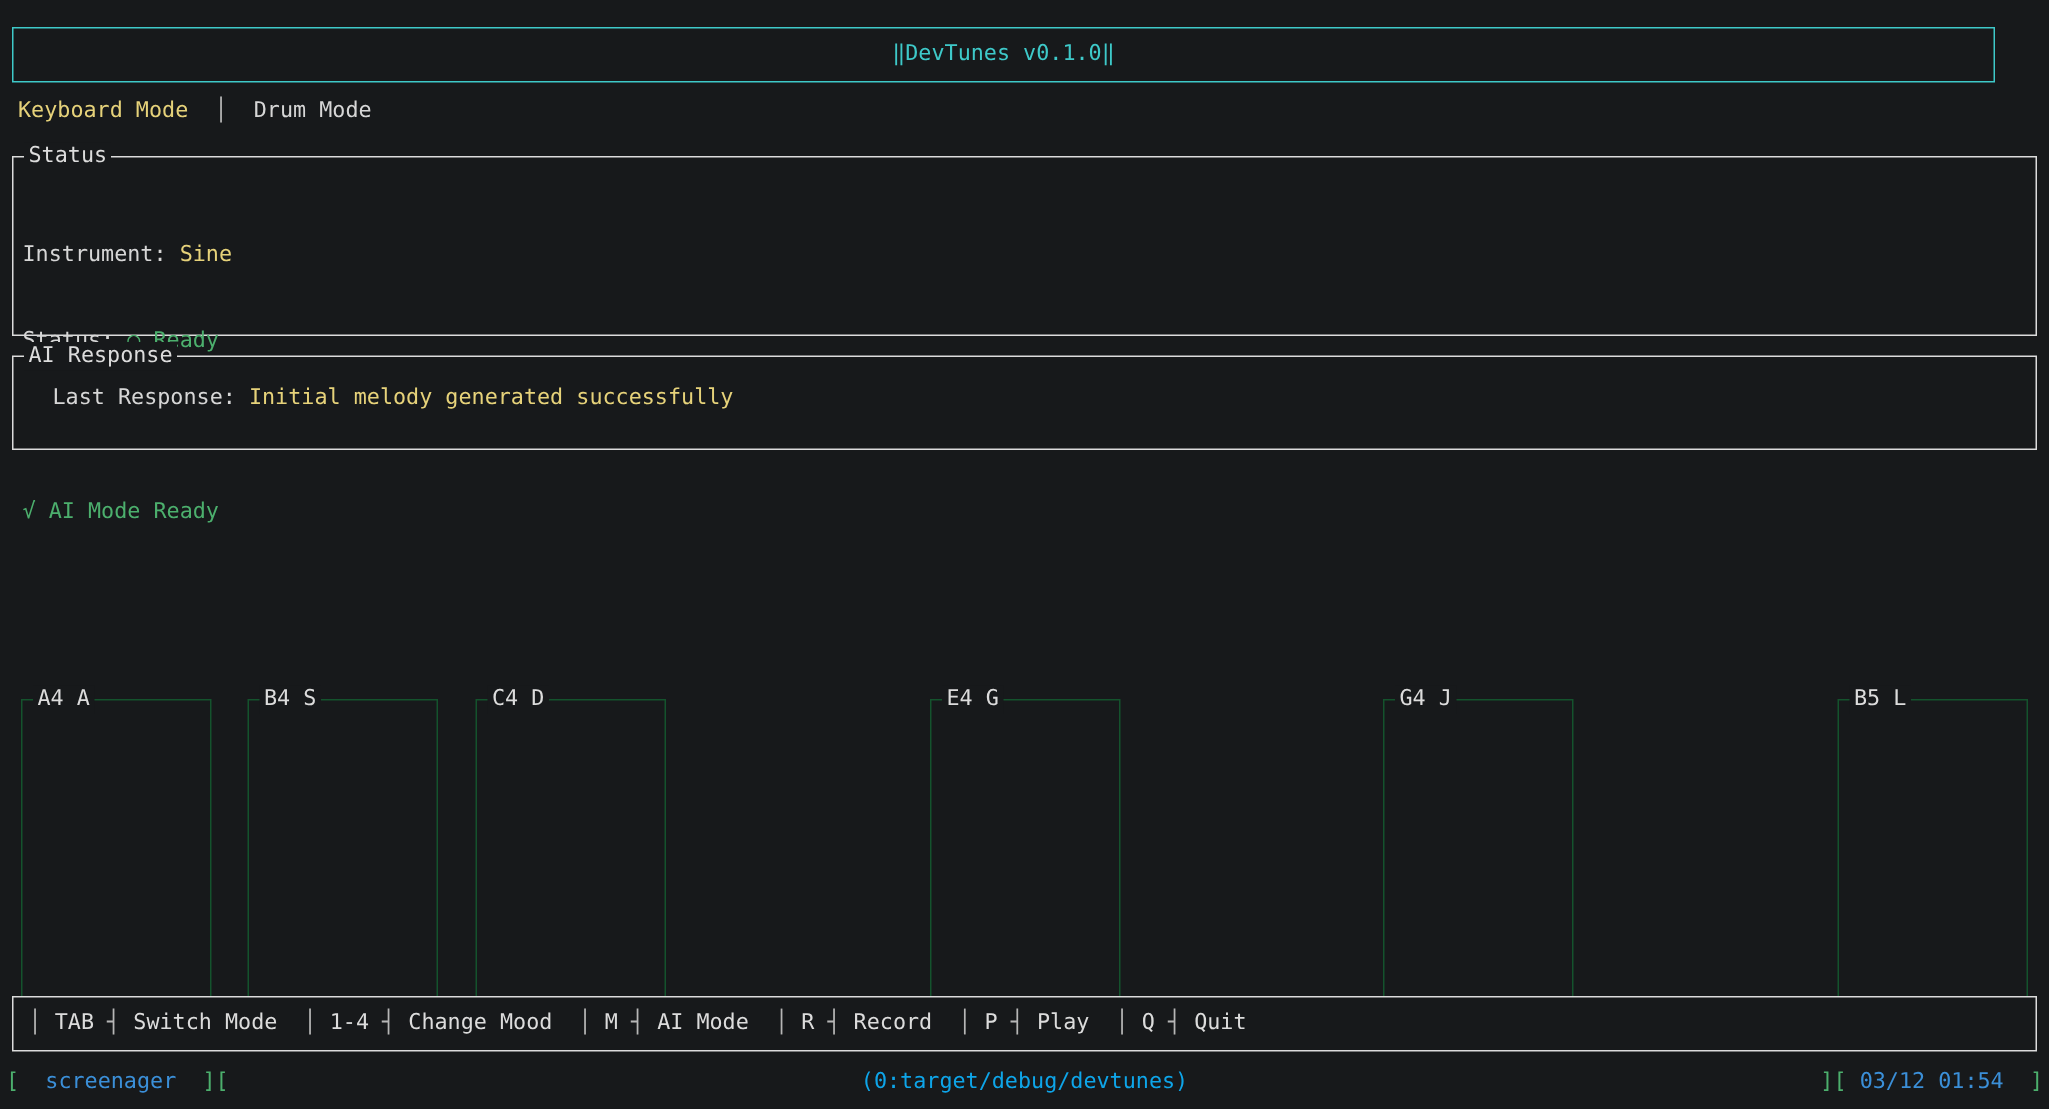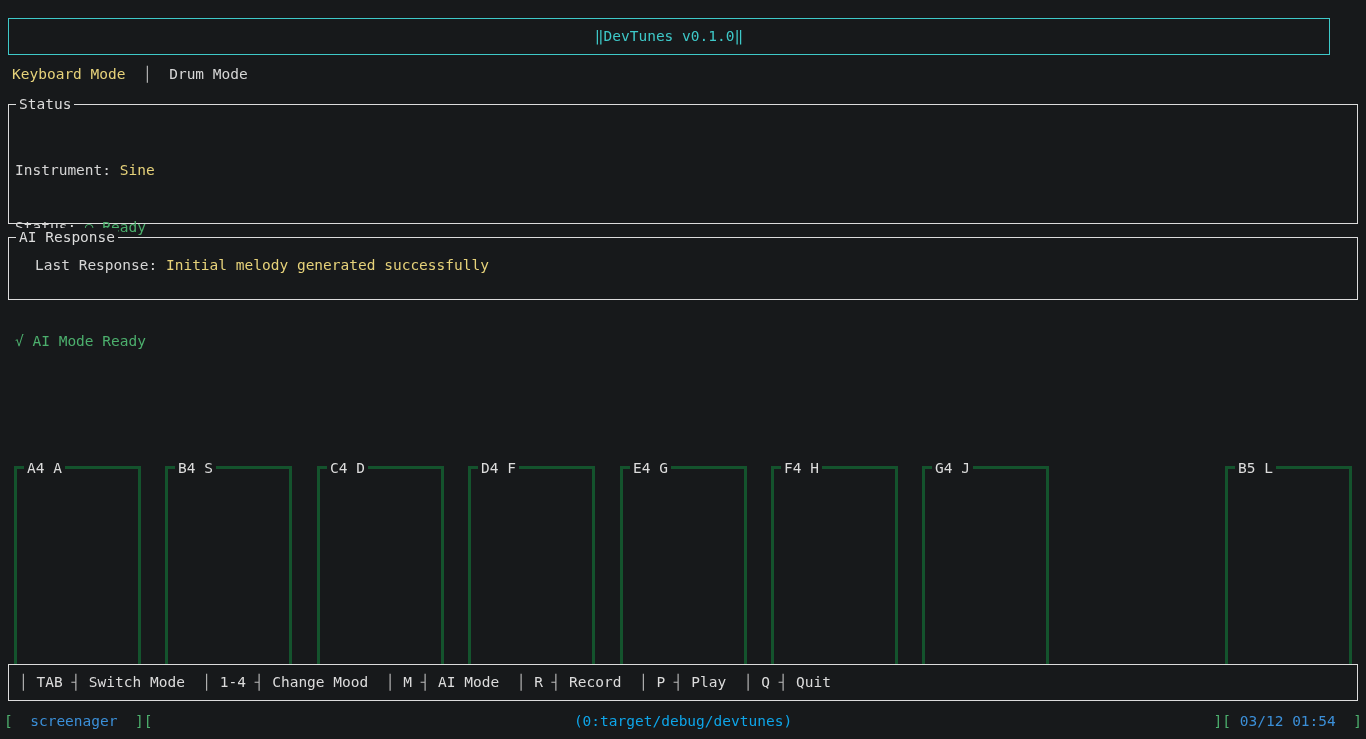--- a/index.html
+++ b/index.html
@@ -109,21 +109,21 @@
     top: 466px;
     width: 1338px;
     height: 162px;
   }
   .key-box {
     position: absolute;
     top: 0;
     width: 127px;
     height: 208px;
     box-sizing: border-box;
-    border: 3px solid #14532d;
+    border: 1px solid #14532d;
     background: #17191b;
   }
   .key-title {
     position: absolute;
     top: -10px;
     left: 7px;
     background: #17191b;
     padding: 0 3px;
     white-space: pre;
     color: #dcdcdc;
@@ -205,28 +205,22 @@
 <div id="keys-row">
     <div class="key-box" style="left: 0px;">
       <div class="key-title">A4 A</div>
     </div>
     <div class="key-box" style="left: 151px;">
       <div class="key-title">B4 S</div>
     </div>
     <div class="key-box" style="left: 303px;">
       <div class="key-title">C4 D</div>
     </div>
-    <div class="key-box" style="left: 454px;">
-      <div class="key-title">D4 F</div>
-    </div>
     <div class="key-box" style="left: 606px;">
       <div class="key-title">E4 G</div>
-    </div>
-    <div class="key-box" style="left: 757px;">
-      <div class="key-title">F4 H</div>
     </div>
     <div class="key-box" style="left: 908px;">
       <div class="key-title">G4 J</div>
     </div>
     <div class="key-box" style="left: 1211px;">
       <div class="key-title">B5 L</div>
     </div>
   </div>
 
 <div class="tbox" id="help-box">

